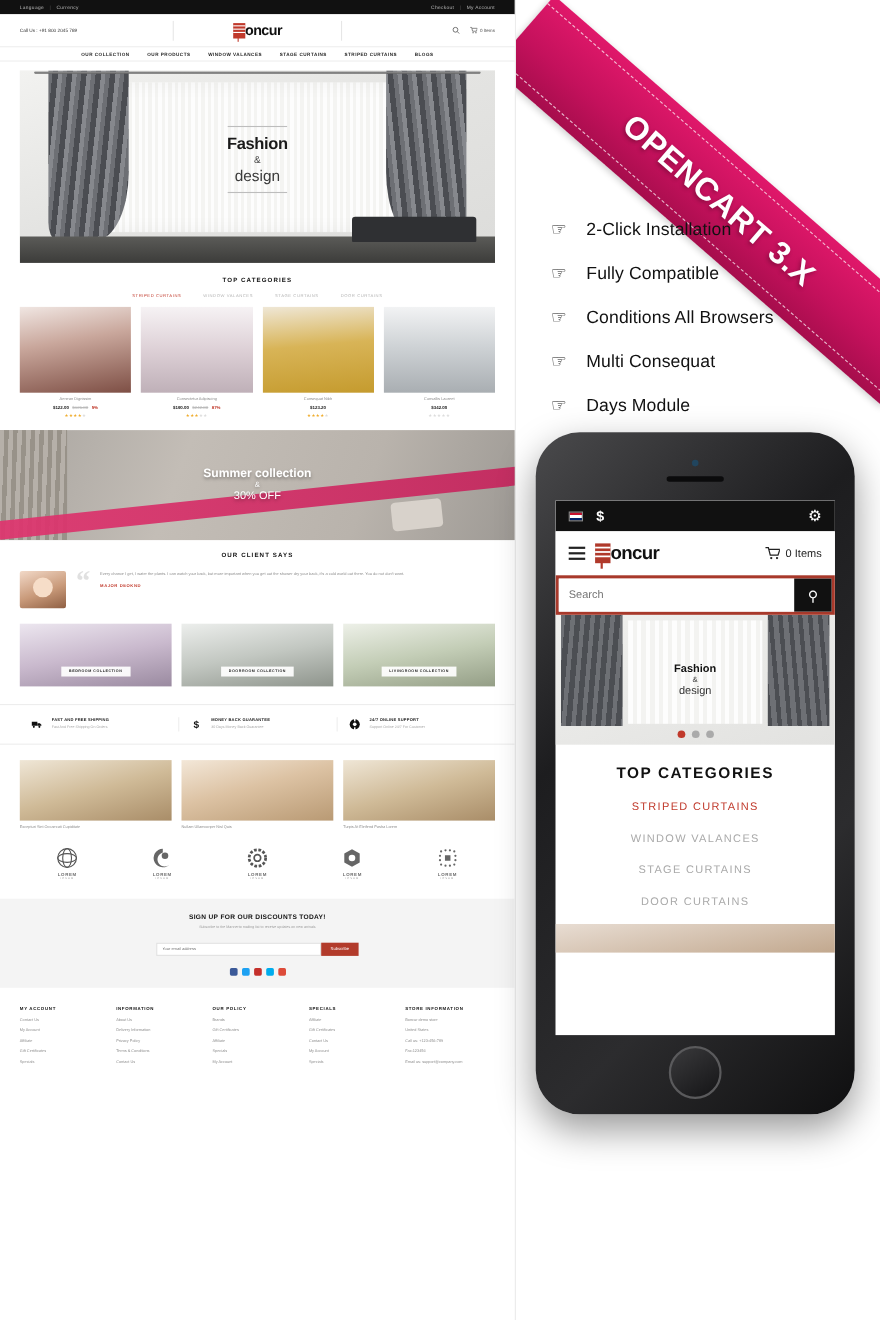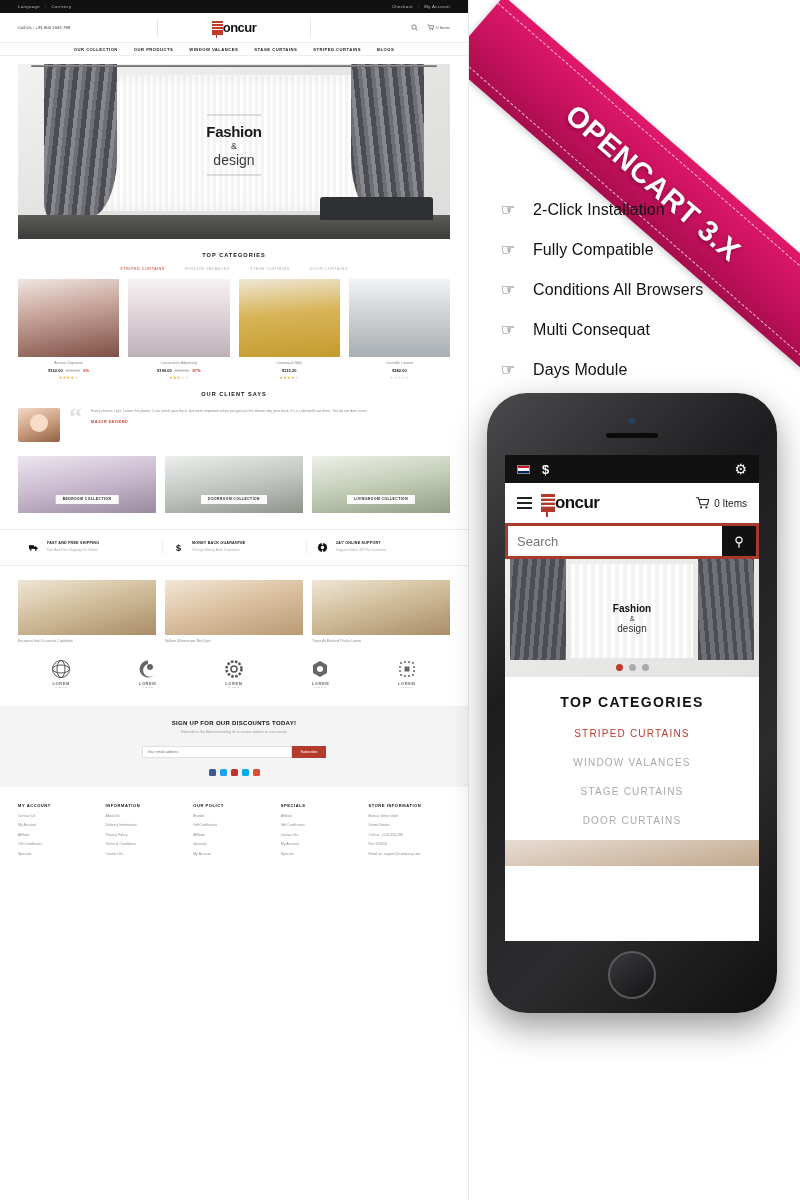--- a/index.html
+++ b/index.html
@@ -366,21 +366,21 @@
       linear-gradient(#fff 0 0) 0 11px / 14px 1.6px no-repeat,
       #b0392b;
   }
   .m-logomark::after{content:"";position:absolute;left:5px;top:17px;width:1.8px;height:6px;background:#b0392b;}
   .m-cart { margin-left:auto; display:flex; align-items:center; gap:5px; font-size:10px; color:#222; }
   .m-search {
     height:36px; background:#fff; border:3px solid #a8392b;
     display:flex; align-items:stretch; margin:0;
   }
   .m-search input {
-    flex:1; border:none; outline:none; padding:0 9px; font-size:13px; color:#999;
+    flex:1; border:none; outline:none; padding:0 9px; font-size:10px; color:#999;
     font-family:"Liberation Sans",sans-serif;
   }
   .m-search button {
     width:34px; background:#111; border:none; color:#fff; font-size:13px; cursor:pointer;
   }
   .m-hero {
     height:118px; position:relative; overflow:hidden;
     background:linear-gradient(160deg,#f0f0ee,#e2e2e0);
   }
   .m-hero .cL, .m-hero .cR { position:absolute; top:0; height:86%; width:22%; }
@@ -510,20 +510,30 @@
         <div class="prod-thumb p4"></div>
         <div class="prod-name">Convallis Laoreet</div>
         <div class="prod-price">
           <span class="now">$342.00</span>
         </div>
         <div class="stars"><span class="off">★★★★★</span></div>
       </div>
     </div>
   </div>
 
+  <div class="summer">
+    <div class="drape"></div>
+    <div class="pinkband"></div>
+    <div class="pillow"></div>
+    <div class="summer-caption">
+      <h2>Summer collection</h2>
+      <div class="amp">&amp;</div>
+      <h3>30% OFF</h3>
+    </div>
+  </div>
 
   <div class="testi-wrap">
     <div class="sec-title">OUR CLIENT SAYS</div>
     <div class="testi">
       <div class="avatar"></div>
       <div class="quote-mark">“</div>
       <div class="testi-body">
         <p>Every chance I get, I water the plants. I can watch your back, but more important when you get out the shower dry your back, it's a cold world out there. You do not don't want.</p>
         <div class="testi-author">MAJOR DEOKND</div>
       </div>

